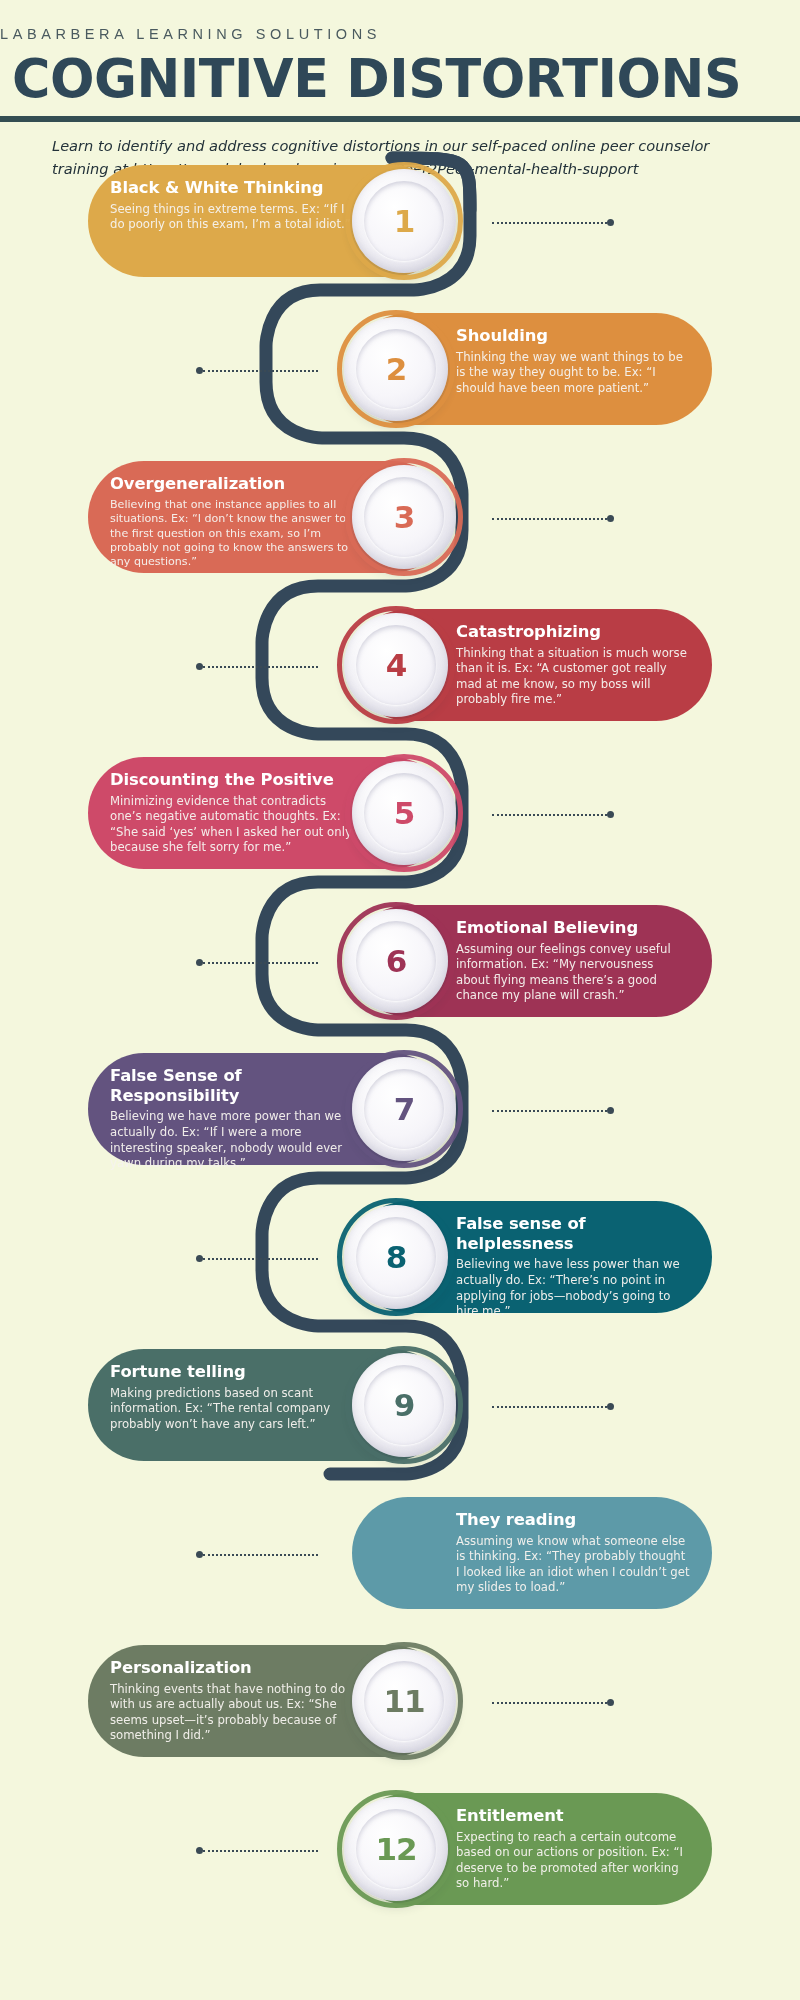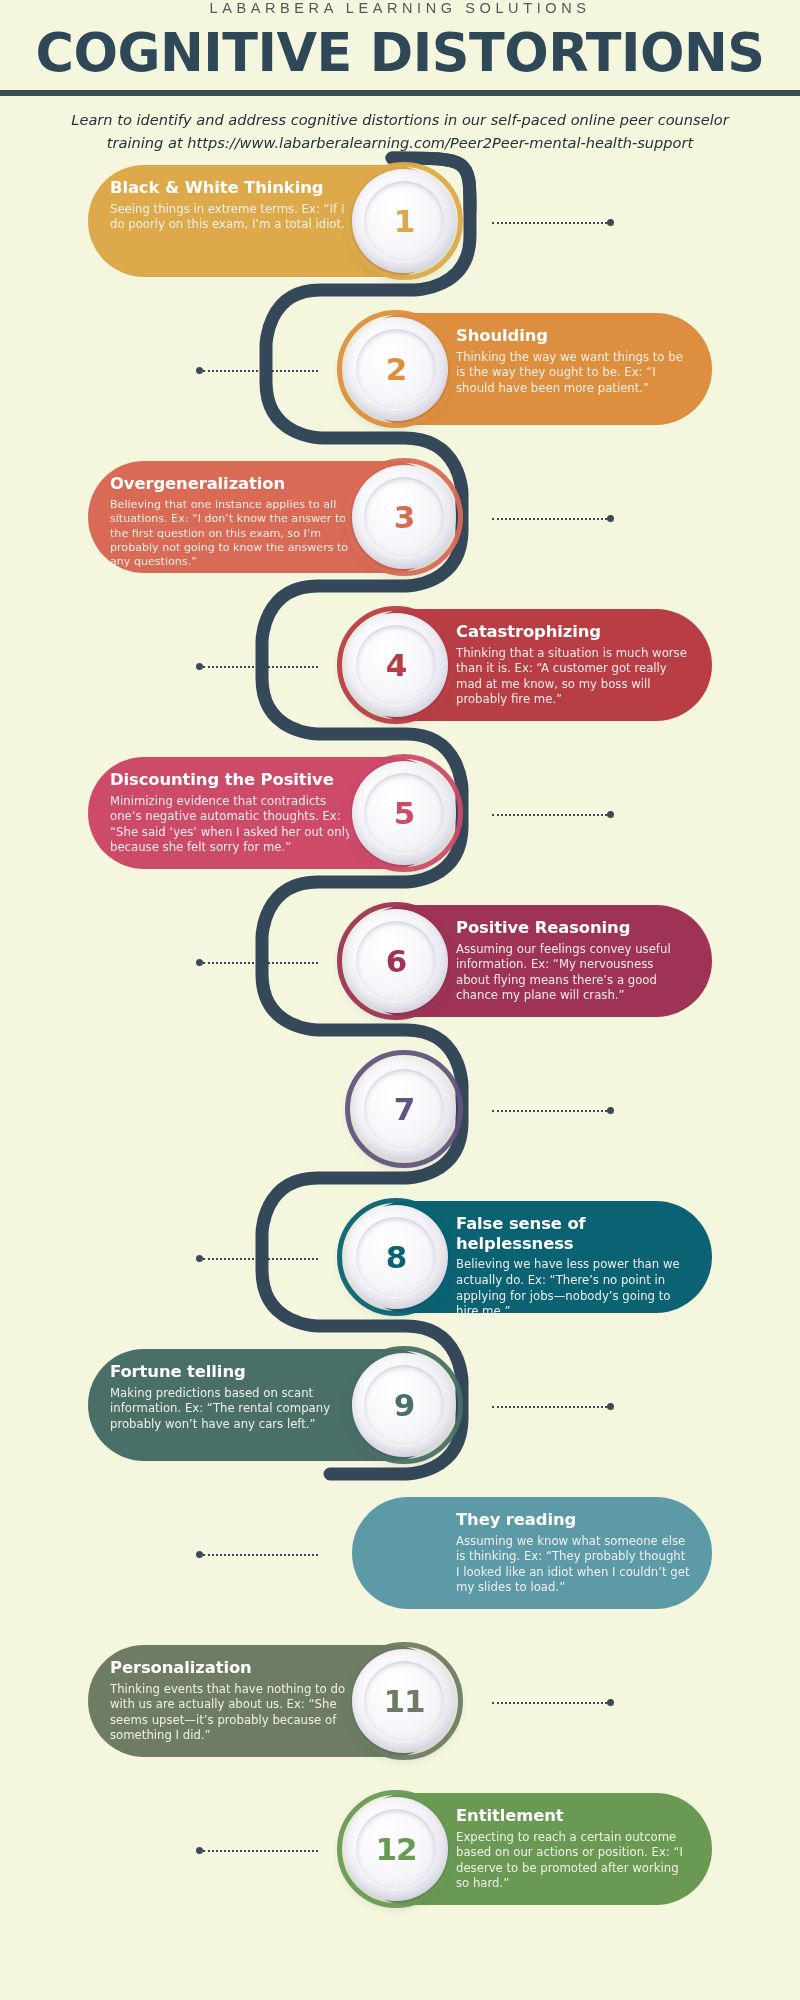--- a/index.html
+++ b/index.html
@@ -9,21 +9,21 @@
     font-family: "Liberation Sans", sans-serif;
     overflow: hidden;
   }
   #page {
     position: relative;
     width: 800px; height: 2000px;
     background: #f4f7dd;
   }
 
   
-  .header { position: relative; text-align: center; }
+  .header { position: relative; padding-top: 26px; }
   .kicker {
     font-size: 14.5px;
     letter-spacing: 4.6px;
     color: #4a5a5f;
     font-weight: 400;
     text-transform: uppercase;
   }
   .maintitle {
     margin-top: 9px;
     font-size: 54px;
@@ -270,33 +270,37 @@
           <div style="position: absolute; inset: -7px; border-radius: 50%; border: 5px solid rgb(206, 74, 105); opacity: 0.95;"></div>
           <span class="num" style="color: rgb(206, 74, 105);">5</span>
         </div>
         <div class="connector">
           <div class="dots"></div>
           <div class="enddot"></div>
         </div>
       </div>
       <div class="row right" style="top: 905px;">
         <div class="card" style="background: rgb(158, 51, 85);">
-          <div class="card-title">Positive Reasoning</div>
+          <div class="card-title">Emotional Believing</div>
           <div class="card-body">Assuming our feelings convey useful information. Ex: “My nervousness about flying means there’s a good chance my plane will crash.”</div>
         </div>
         <div class="medallion">
           <div style="position: absolute; inset: -7px; border-radius: 50%; border: 5px solid rgb(158, 51, 85); opacity: 0.95;"></div>
           <span class="num" style="color: rgb(158, 51, 85);">6</span>
         </div>
         <div class="connector">
           <div class="dots"></div>
           <div class="enddot"></div>
         </div>
       </div>
       <div class="row left" style="top: 1053px;">
+        <div class="card" style="background: rgb(99, 83, 127);">
+          <div class="card-title">False Sense of Responsibility</div>
+          <div class="card-body">Believing we have more power than we actually do. Ex: “If I were a more interesting speaker, nobody would ever yawn during my talks.”</div>
+        </div>
         <div class="medallion">
           <div style="position: absolute; inset: -7px; border-radius: 50%; border: 5px solid rgb(99, 83, 127); opacity: 0.95;"></div>
           <span class="num" style="color: rgb(99, 83, 127);">7</span>
         </div>
         <div class="connector">
           <div class="dots"></div>
           <div class="enddot"></div>
         </div>
       </div>
       <div class="row right" style="top: 1201px;">

